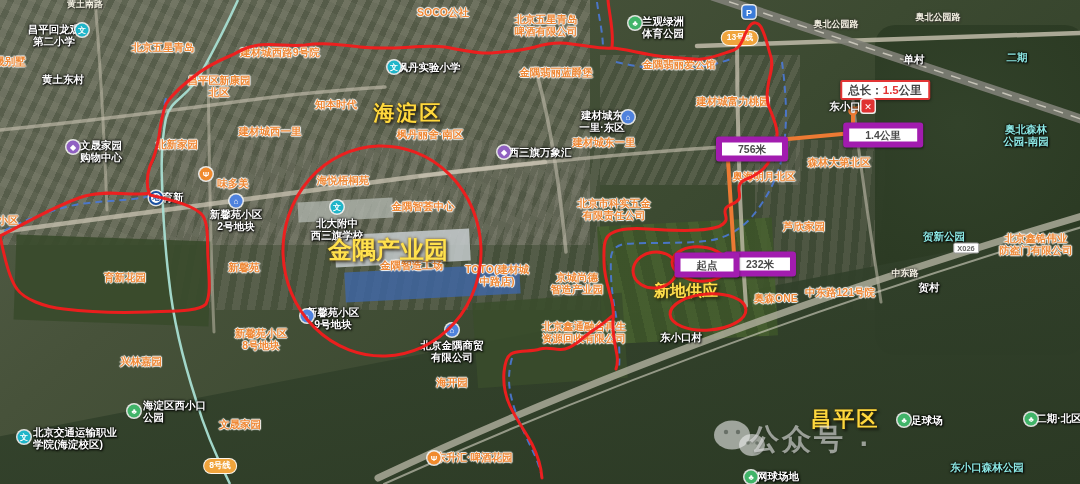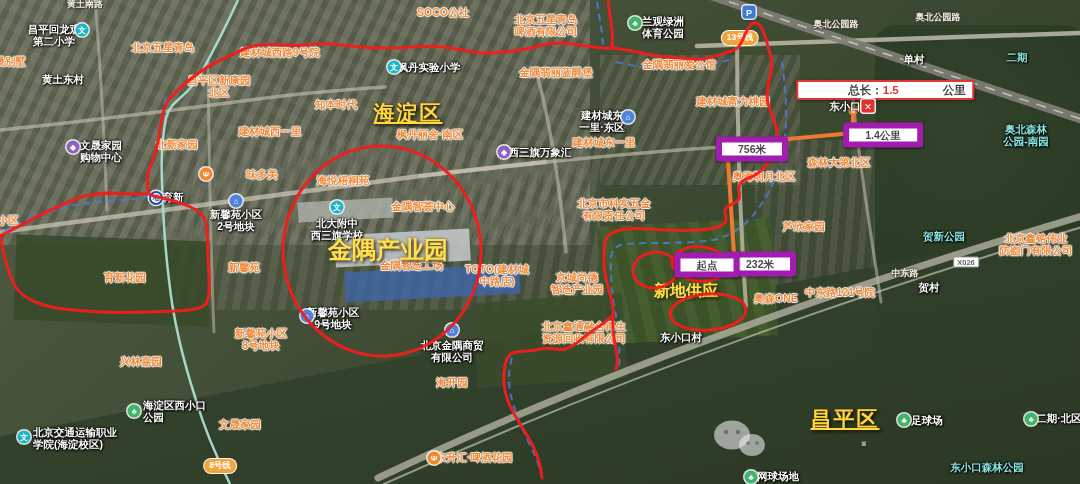--- a/index.html
+++ b/index.html
@@ -37,41 +37,41 @@
   #routeui{position:absolute;inset:0;z-index:4;}
   .poi{position:absolute;transform:translate(-50%,-50%);text-align:center;white-space:nowrap;
        font-size:10.5px;font-weight:bold;line-height:11.5px;}
   .poi.la{transform:translate(0,-50%);text-align:left;}
   .poi.o .line{color:#ef8937;text-shadow:-1px 0 1px #fff,1px 0 1px #fff,0 -1px 1px #fff,0 1px 1px #fff;}
   .poi.w .line{color:#fff;text-shadow:0 0 2px #000,0 0 3px #000,1px 1px 2px rgba(0,0,0,.9);}
   .poi.c .line{color:#8ce8e4;text-shadow:0 0 2px #000,0 0 3px #000,1px 1px 2px rgba(0,0,0,.9);}
   .roadlabel{position:absolute;transform:translate(-50%,-50%);color:#f3f0e2;font-size:9px;font-weight:bold;
        white-space:nowrap;text-shadow:0 0 2px #3a3a32,0 0 3px #3a3a32,1px 1px 1px #3a3a32;}
   .district{position:absolute;transform:translate(-50%,-50%);color:#ffd83d;font-weight:bold;font-size:21px;
-       letter-spacing:2px;white-space:nowrap;text-shadow:0 0 3px rgba(60,40,0,.9),2px 2px 3px rgba(0,0,0,.7);text-decoration:underline;}
+       letter-spacing:2px;white-space:nowrap;text-shadow:0 0 3px rgba(60,40,0,.9),2px 2px 3px rgba(0,0,0,.7);}
   .annot{position:absolute;transform:translate(-50%,-50%);color:#ffe14d;font-weight:bold;white-space:nowrap;
        text-shadow:0 0 3px rgba(110,70,0,.85),2px 2px 3px rgba(0,0,0,.65);}
   .micon{position:absolute;width:13px;height:13px;border-radius:50%;transform:translate(-50%,-50%);
        display:flex;align-items:center;justify-content:center;color:#fff;font-size:8px;font-weight:bold;
        box-shadow:0 0 0 1.5px rgba(255,255,255,.85),0 1px 2px rgba(0,0,0,.45);}
   .micon.school{background:#1fb5c9;} .micon.park{background:#41b469;}
   .micon.shopping{background:#9061c2;} .micon.food{background:#f08a2d;}
   .micon.home{background:#4f82dd;}
   .micon.subway{background:#fff;color:#1a4fa0;border:2px solid #1a4fa0;box-sizing:border-box;width:14px;height:14px;font-size:7px;}
   .micon.parking{background:#3b7bd8;border-radius:3px;font-size:9px;}
   .badge{position:absolute;transform:translate(-50%,-50%);background:#f0a43c;color:#fff;font-size:8.5px;
        font-weight:bold;padding:1px 5px;border-radius:8px;border:1px solid rgba(255,255,255,.9);white-space:nowrap;}
   .badge.road{background:#fff;color:#666;border:1px solid #999;border-radius:2px;font-size:7.5px;padding:0 3px;}
   .distbox{position:absolute;transform:translate(-50%,-50%);background:#fff;border:6px solid #a21caf;
        border-radius:3px;color:#4a4a4a;font-size:10.5px;font-weight:bold;padding:0 16px;line-height:13px;
        box-shadow:0 1px 2px rgba(0,0,0,.35);white-space:nowrap;}
   .totalbox{position:absolute;transform:translate(-50%,-50%);background:#fff;border:2px solid #e23434;
        border-radius:2px;font-size:11.5px;font-weight:bold;padding:1px 6px;line-height:14px;white-space:nowrap;
        box-shadow:0 1px 3px rgba(0,0,0,.4);}
-  .totalbox .dark{color:#444;margin-left:44px;} .totalbox .red{color:#e23434;}
+  .totalbox .dark{color:#444;} .totalbox .red{color:#e23434;}
   .dest-name{position:absolute;transform:translate(-50%,-50%);color:#fff;font-size:10.5px;font-weight:bold;
        white-space:nowrap;text-shadow:0 0 2px #000,0 0 3px #000;}
   .dest-x{position:absolute;width:13px;height:13px;transform:translate(-50%,-50%);background:#e03131;
        border-radius:2px;color:#fff;font-size:9px;font-weight:bold;display:flex;align-items:center;
        justify-content:center;box-shadow:0 0 0 1.5px rgba(255,255,255,.9);}
   
   #watermark{position:absolute;inset:0;z-index:5;pointer-events:none;}
   #watermark span{position:absolute;transform:translate(-50%,-50%);font-size:29px;font-weight:bold;
        color:rgba(240,240,240,.58);letter-spacing:3px;white-space:nowrap;text-shadow:0 1px 2px rgba(0,0,0,.25);}
   #wmicon{position:absolute;left:712px;top:420px;}
@@ -231,21 +231,21 @@
       </div>
       <div class="poi o" style="left: 10px; top: 62px;">
         <div class="line">晟别墅</div>
       </div>
       <div class="poi o" style="left: 8px; top: 221px;">
         <div class="line">小区</div>
       </div>
       <div class="poi o" style="left: 474px; top: 458px;">
         <div class="line">东升汇·啤酒花园</div>
       </div>
-      <div class="poi o" style="left: 233px; top: 175px; margin-left: 29px;">
+      <div class="poi o" style="left: 233px; top: 184px;">
         <div class="line">味多美</div>
       </div>
       <div class="poi w" style="left: 54px; top: 35px;">
         <div class="line">昌平回龙观</div>
         <div class="line">第二小学</div>
       </div>
       <div class="poi w" style="left: 63px; top: 80px;">
         <div class="line">黄土东村</div>
       </div>
       <div class="poi w" style="left: 101px; top: 151px;">
@@ -338,21 +338,21 @@
       <div class="micon food" style="left: 206px; top: 174px;">Ψ</div>
       <div class="micon food" style="left: 434px; top: 458px;">Ψ</div>
       <div class="micon home" style="left: 628px; top: 117px;">⌂</div>
       <div class="micon home" style="left: 236px; top: 201px;">⌂</div>
       <div class="micon home" style="left: 307px; top: 316px;">⌂</div>
       <div class="micon home" style="left: 452px; top: 330px;">⌂</div>
       <div class="micon subway" style="left: 156px; top: 198px;">地</div>
       <div class="micon parking" style="left: 749px; top: 12px;">P</div>
       <div class="badge" style="left: 740px; top: 38px;">13号线</div>
       <div class="badge" style="left: 220px; top: 466px;">8号线</div>
-      <div class="badge road" style="left: 966px; top: 262px;">X026</div>
+      <div class="badge road" style="left: 966px; top: 248px;">X026</div>
       <div class="roadlabel" style="left: 836px; top: 24px;">奥北公园路</div>
       <div class="roadlabel" style="left: 938px; top: 17px;">奥北公园路</div>
       <div class="roadlabel" style="left: 85px; top: 4px;">黄土南路</div>
       <div class="roadlabel" style="left: 905px; top: 273px; text-align: center;">中东路</div>
       <div class="district" style="left: 408px; top: 113px;">海淀区</div>
       <div class="district" style="left: 845px; top: 419px;">昌平区</div>
       <div class="annot" style="left: 388px; top: 250px; font-size: 24px;">金隅产业园</div>
       <div class="annot" style="left: 686px; top: 291px; font-size: 16px;">新地供应</div>
     </div>
 
@@ -391,16 +391,17 @@
 
   <div id="watermark">
     <svg id="wmicon" width="56" height="40">
       <ellipse cx="20" cy="15" rx="18" ry="14.5" fill="rgba(235,235,235,0.6)"></ellipse>
       <ellipse cx="40" cy="25" rx="13" ry="11" fill="rgba(235,235,235,0.6)"></ellipse>
       <circle cx="14" cy="12" r="2.2" fill="rgba(60,70,60,0.55)"></circle>
       <circle cx="26" cy="12" r="2.2" fill="rgba(60,70,60,0.55)"></circle>
       <circle cx="36" cy="23" r="1.8" fill="rgba(60,70,60,0.5)"></circle>
       <circle cx="45" cy="23" r="1.8" fill="rgba(60,70,60,0.5)"></circle>
     </svg>
+    <span style="left:798px;top:440px">公众号</span>
     <span style="left:866px;top:444px">·</span>
   </div>
 
 </div>
 
 </body></html>

